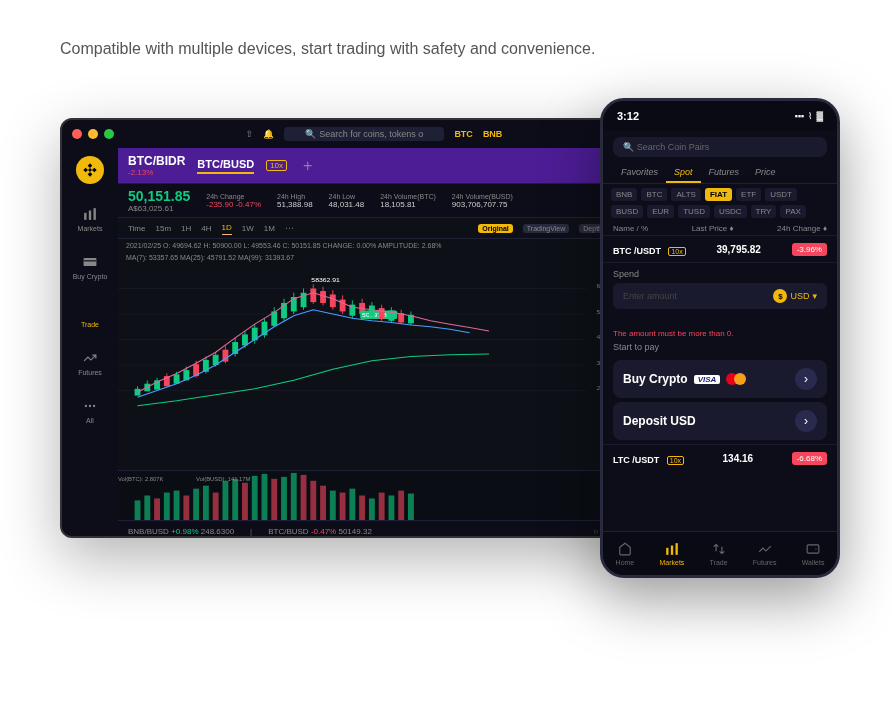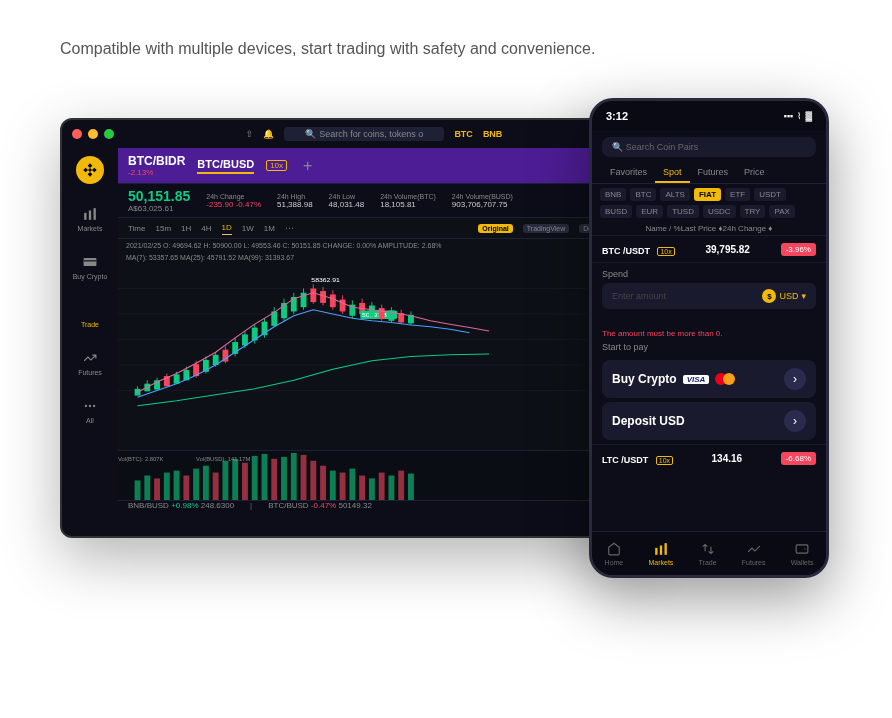--- a/index.html
+++ b/index.html
@@ -280,41 +280,41 @@
     .volume-area {
       height: 50px;
       background: #0a0e14;
       border-top: 1px solid #1e2035;
       position: relative;
       overflow: hidden;
     }
 
     
     .bottom-ticker {
-      height: 36px;
+      height: 16px;
       background: #0d0d1a;
       border-top: 1px solid #1e2035;
       display: flex;
-      align-items: flex-start;
+      align-items: flex-end;
       padding: 0 10px;
       gap: 16px;
     }
 
     .ticker-item {
       font-size: 8px;
       color: #888;
     }
 
     .ticker-up { color: #0ecb81; }
     .ticker-down { color: #f6465d; }
 
     
     .mobile-mockup {
       position: absolute;
-      right: 11px;
+      right: 0;
       top: 0;
       width: 240px;
       height: 480px;
       background: #0d0d1a;
       border-radius: 24px;
       border: 3px solid #2a2a3e;
       overflow: hidden;
       box-shadow: 0 20px 60px rgba(0,0,0,0.4);
     }
 
@@ -356,20 +356,21 @@
       padding: 0 10px;
       gap: 0;
       border-bottom: 1px solid #1e2035;
     }
 
     .m-tab {
       font-size: 9px;
       color: #888;
       padding: 4px 8px;
       cursor: pointer;
+      font-style: italic;
     }
 
     .m-tab.active {
       color: #f0b90b;
       border-bottom: 2px solid #f0b90b;
     }
 
     
     .coin-filter {
       display: flex;
@@ -997,21 +998,21 @@
         <span class="coin-chip">ETF</span>
         <span class="coin-chip">USDT</span>
         <span class="coin-chip">BUSD</span>
         <span class="coin-chip">EUR</span>
         <span class="coin-chip">TUSD</span>
         <span class="coin-chip">USDC</span>
         <span class="coin-chip">TRY</span>
         <span class="coin-chip">PAX</span>
       </div>
 
-      <div style="display:flex; justify-content:center; padding: 2px 10px; border-bottom:1px solid #1a1a2e;">
+      <div style="display:flex; justify-content:space-between; padding: 2px 10px; border-bottom:1px solid #1a1a2e;">
         <span style="font-size:8px; color:#888;">Name / %</span>
         <span style="font-size:8px; color:#888;">Last Price ♦</span>
         <span style="font-size:8px; color:#888;">24h Change ♦</span>
       </div>
 
       <div class="pair-row">
         <div>
           <span class="pair-row-name">BTC /USDT</span>
           <span class="pair-row-leverage">10x</span>
         </div>

